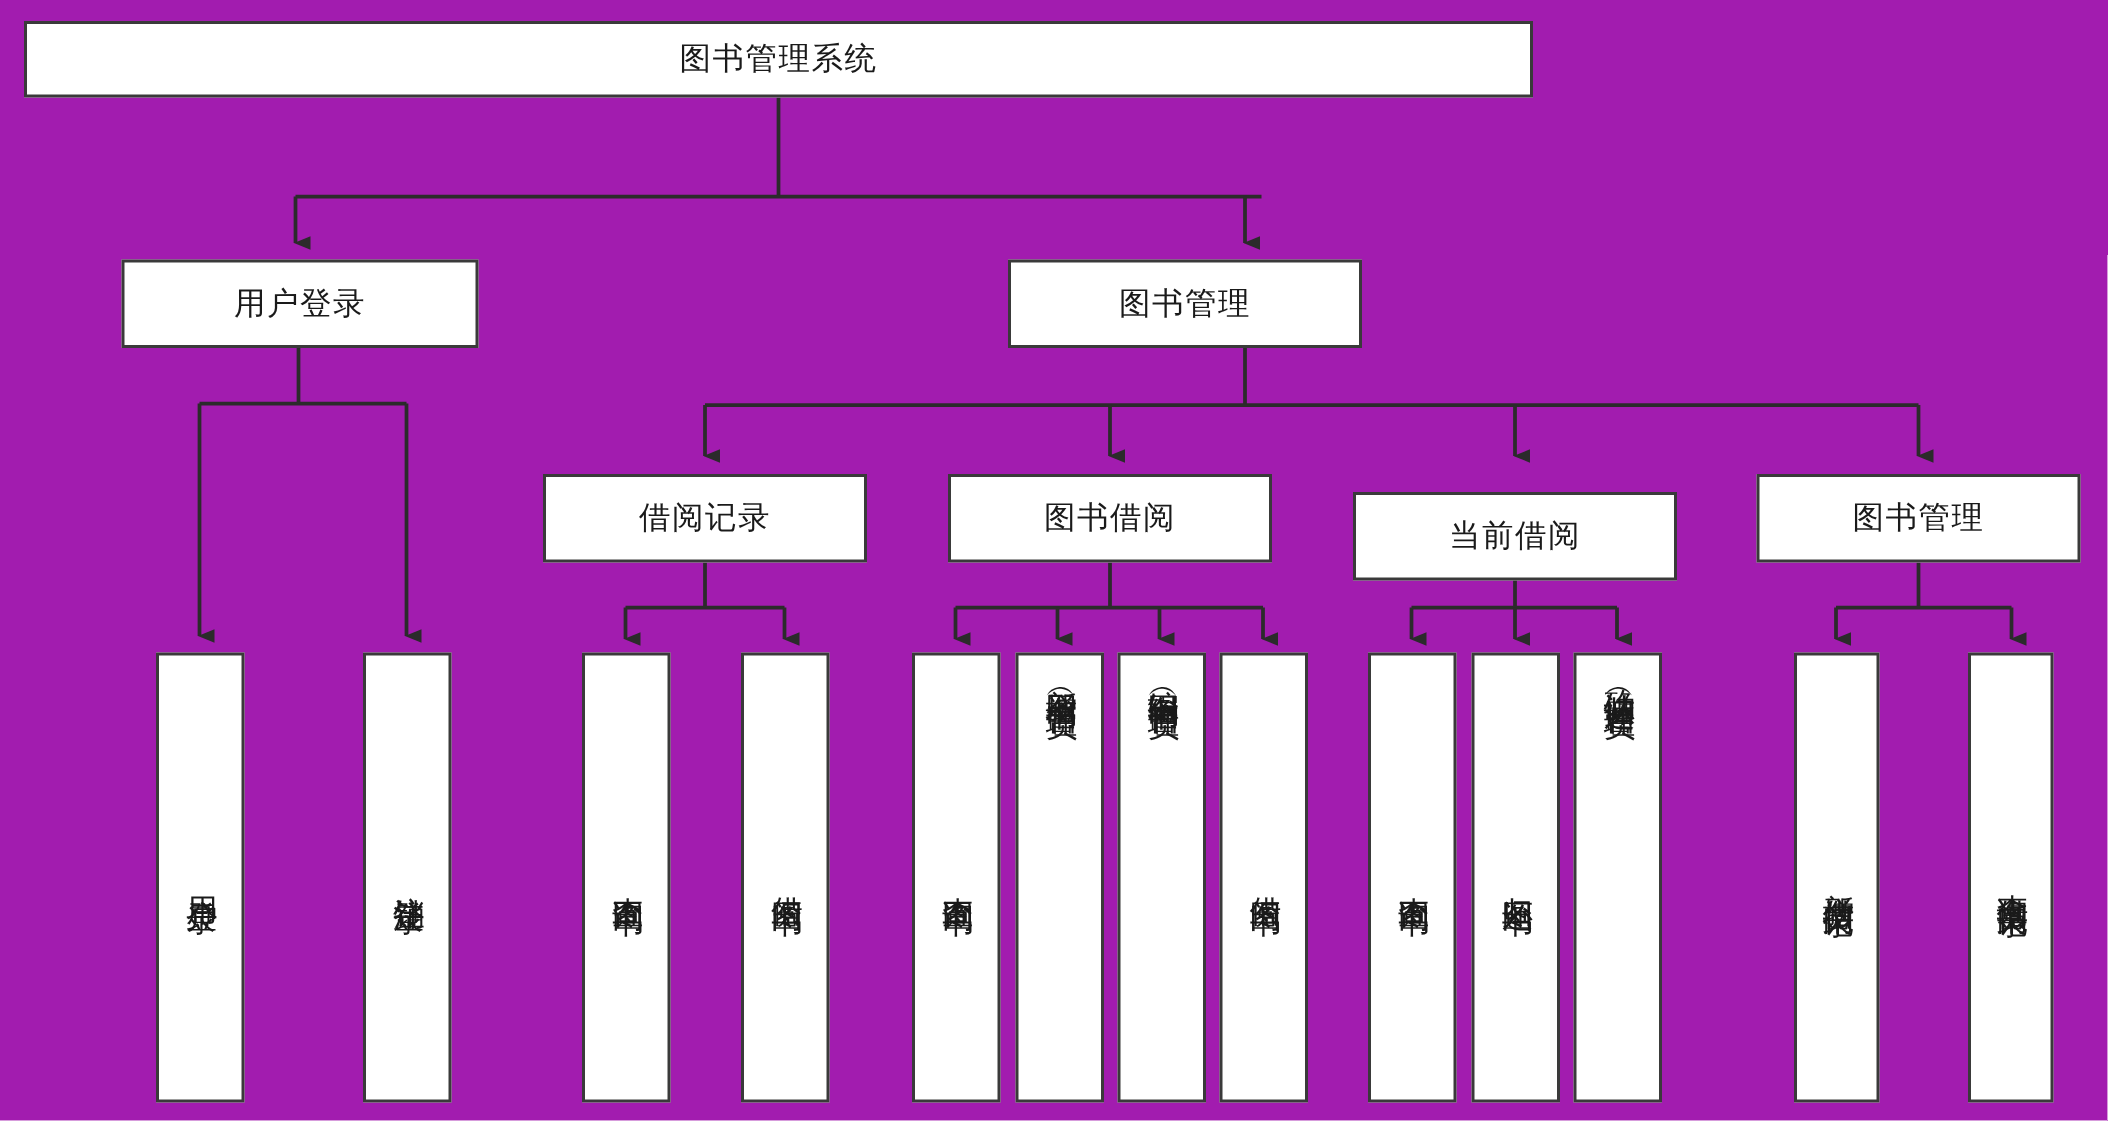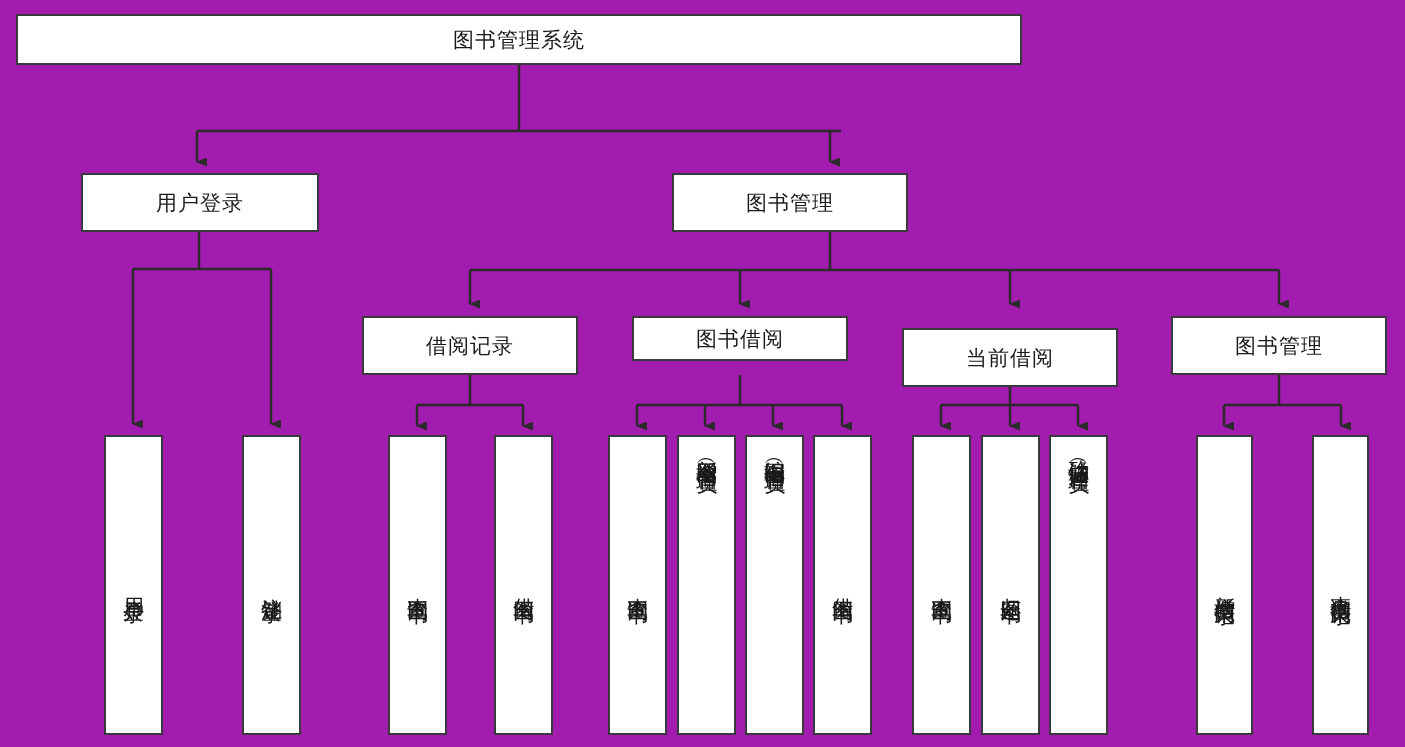--- a/index.html
+++ b/index.html
@@ -129,21 +129,21 @@
   <div class="node node-h" style="left:81px; top:173px; width:238px; height:59px;">
     <span>用户登录</span>
   </div>
   <div class="node node-h" style="left:672px; top:173px; width:236px; height:59px;">
     <span>图书管理</span>
   </div>
 
   <div class="node node-h" style="left:362px; top:316px; width:216px; height:59px;">
     <span>借阅记录</span>
   </div>
-  <div class="node node-h" style="left:632px; top:316px; width:216px; height:45px;">
+  <div class="node node-h" style="left:632px; top:316px; width:216px; height:59px;">
     <span>图书借阅</span>
   </div>
   <div class="node node-h" style="left:902px; top:328px; width:216px; height:59px;">
     <span>当前借阅</span>
   </div>
   <div class="node node-h" style="left:1171px; top:316px; width:216px; height:59px;">
     <span>图书管理</span>
   </div>
 
   <div class="node node-v" style="left:104px; top:435px; width:59px; height:300px;">

